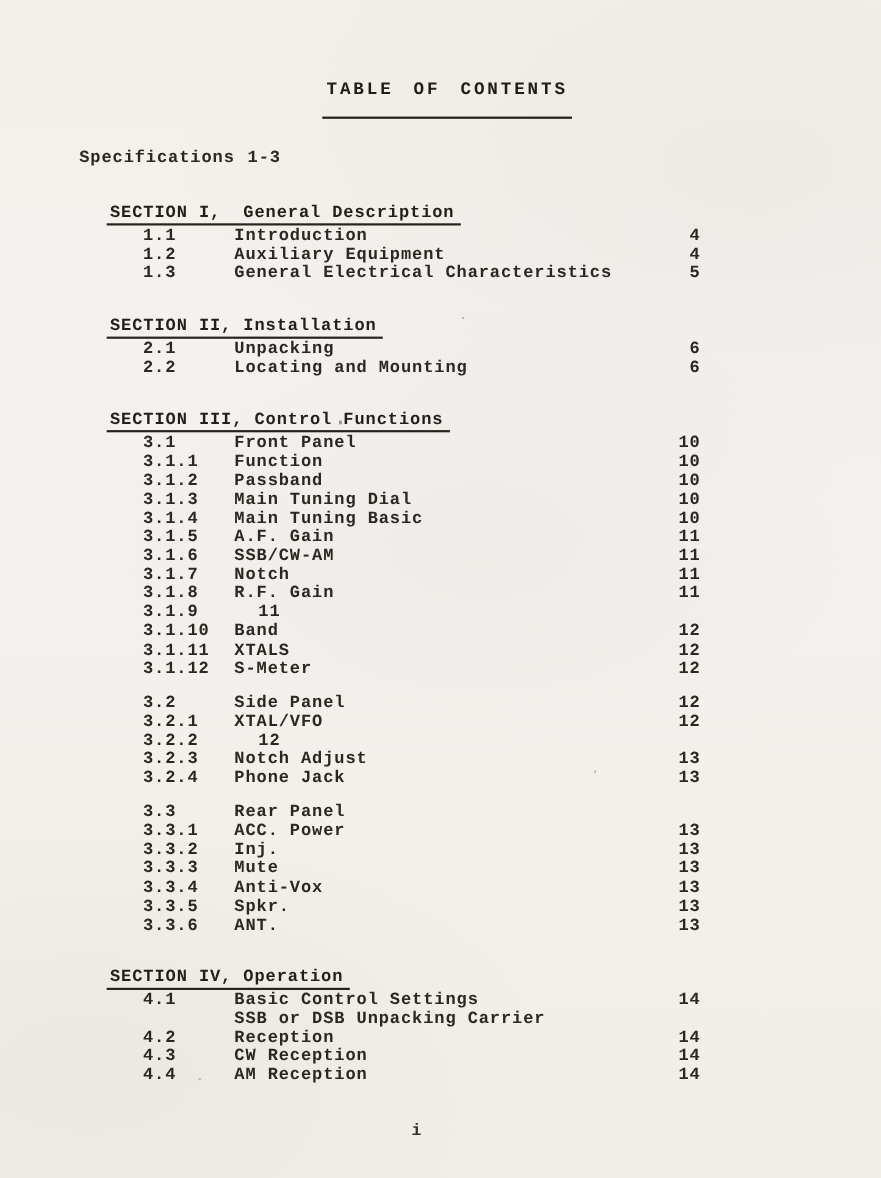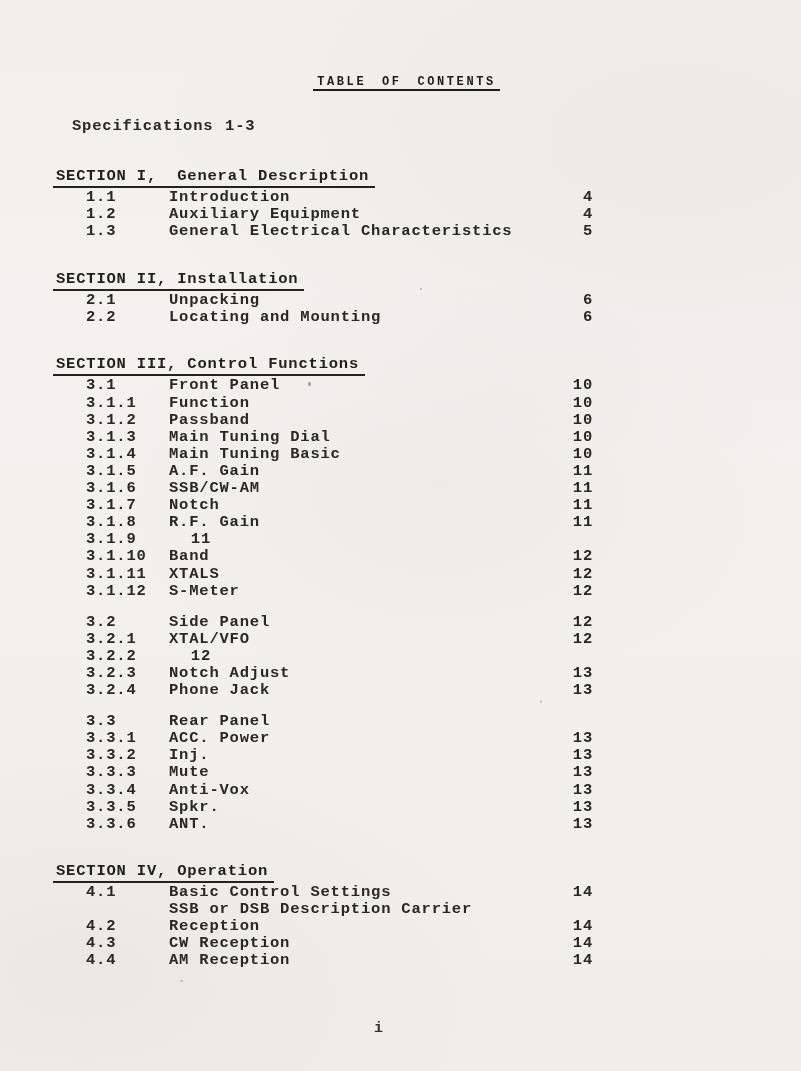--- a/index.html
+++ b/index.html
@@ -16,33 +16,33 @@
     font-family:"Liberation Mono","DejaVu Sans Mono",monospace;
     font-weight:700;
     font-size:15.5px;
     letter-spacing:0.8px;
     color:#2b2823;
     -webkit-font-smoothing:antialiased;
   }
   .title-wrap{padding-top:72px;text-align:center;transform:translateX(6px);}
   .doc-title{
     display:inline-block;
-    font-size:12px;
+    font-size:16px;
     letter-spacing:2.6px;
     word-spacing:6px;
     color:#201d18;
     border-bottom:2.5px solid #201d18;
-    padding:0 4px 0 4px;
+    padding:0 4px 16px 4px;
     white-space:pre;
   }
   .spec-row{
     display:flex;
     margin:26px 0 17px 72px;width:566px;
   }
-  .section{margin-left:56px;}
+  .section{margin-left:100px;}
   .sec-1{margin-top:32px;}
   .sec-2{margin-top:30px;}
   .sec-3{margin-top:29px;}
   .sec-4{margin-top:29px;}
   .sec-heading{
     display:inline-block;
     white-space:pre;
     color:#221f1a;
     border-bottom:2.5px solid #26231d;
     padding:0 6px 1px 3px;
@@ -248,21 +248,21 @@
 
   <div class="section sec-4">
     <span class="sec-heading">SECTION IV, Operation</span>
     <div class="toc-row">
       <span class="num">4.1</span>
       <span class="item-title">Basic Control Settings</span>
       <span class="pg">14</span>
     </div>
     <div class="toc-row">
       <span class="num">4.2</span>
-      <span class="item-title"><span>SSB or DSB Description Carrier</span><br><span>Reception</span></span>
+      <span class="item-title"><span>SSB or DSB Unpacking Carrier</span><br><span>Reception</span></span>
       <span class="pg">14</span>
     </div>
     <div class="toc-row">
       <span class="num">4.3</span>
       <span class="item-title">CW Reception</span>
       <span class="pg">14</span>
     </div>
     <div class="toc-row">
       <span class="num">4.4</span>
       <span class="item-title">AM Reception</span>

